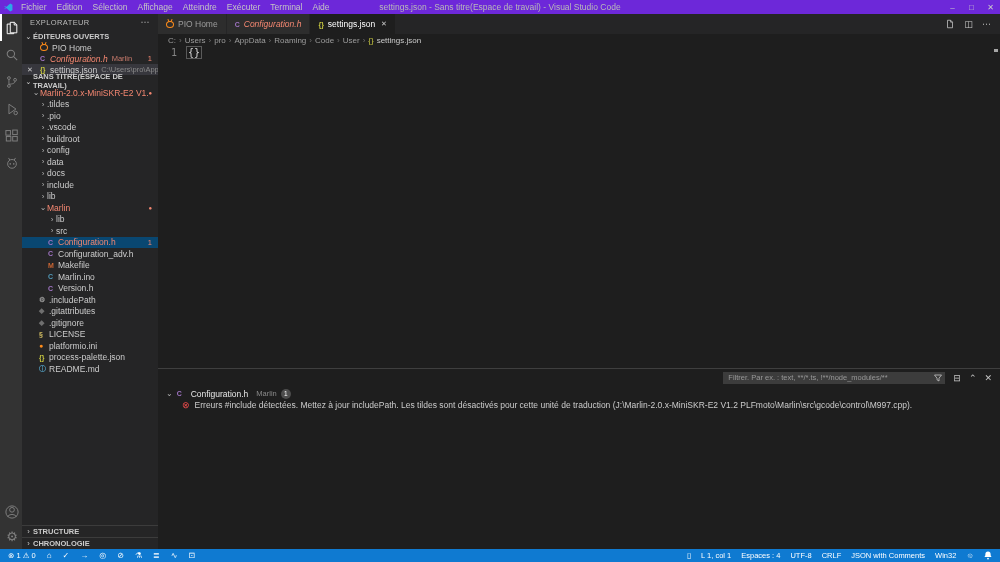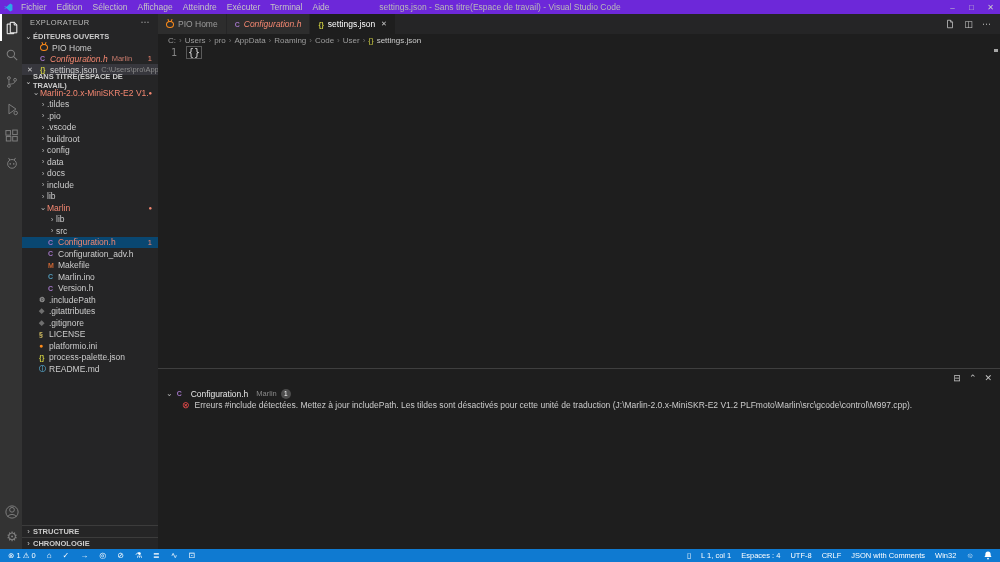--- a/index.html
+++ b/index.html
@@ -405,20 +405,28 @@
           <span class="braces">{}</span>
         </div>
         <div class="minimap">
           <div class="minimap-mark"></div>
         </div>
       </div>
 
       <div class="panel">
         <div class="panel-top">
           <div class="panel-right">
+            <span class="pfilter-wrap">
+              <input class="pfilter" placeholder="Filtrer. Par ex. : text, **/*.ts, !**/node_modules/**" style="">
+              <span class="funnel">
+                <svg class="ic" width="8" height="8" viewBox="0 0 8 8">
+                    <path d="M0.5 1h7L5 4.2V7L3 5.8V4.2z" fill="none" stroke="#c5c5c5" stroke-width="0.8"></path>
+                  </svg>
+              </span>
+            </span>
             <span class="pact">⊟</span>
             <span class="pact">⌃</span>
             <span class="pact">✕</span>
           </div>
         </div>
 
         <div class="panel-content">
           <div class="prob-file">
             <span class="chev">⌄</span>
             <span class="ficon purple">C</span>

